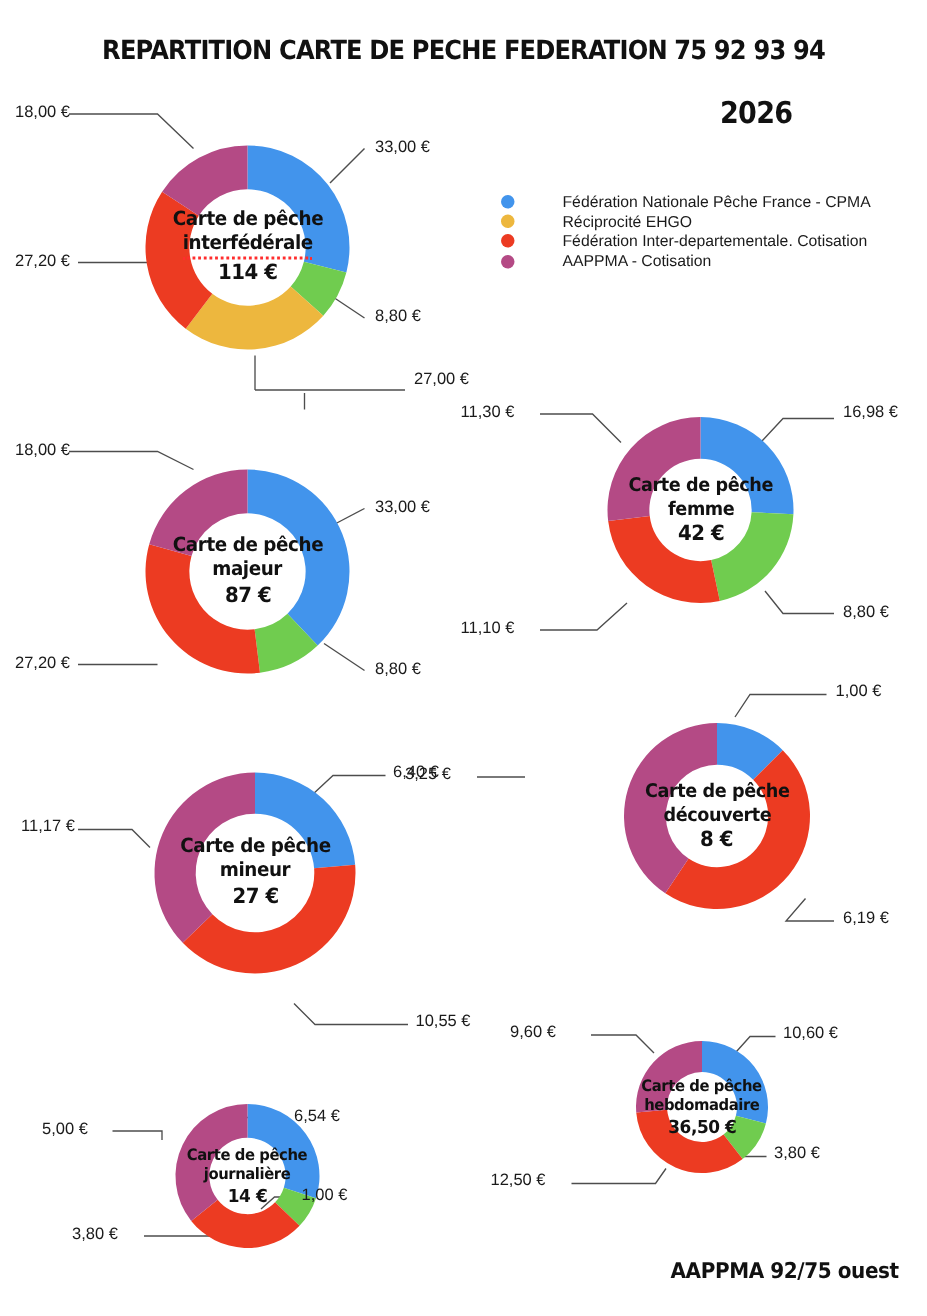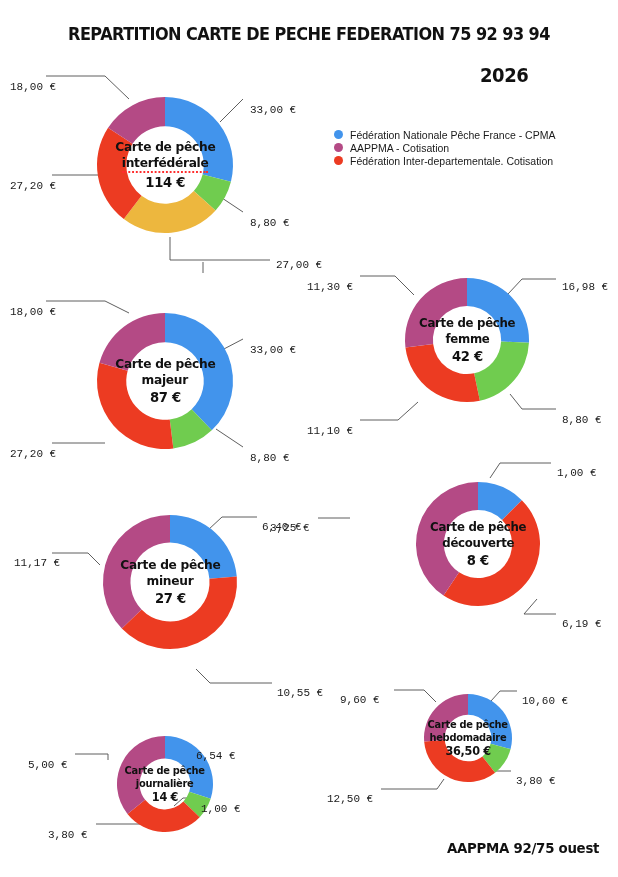--- a/index.html
+++ b/index.html
@@ -24,21 +24,21 @@
   }
   .footer{
     position:absolute;left:447px;top:840px;
     font-family:"DejaVu Sans", sans-serif;
     font-weight:bold;font-size:14.5px;color:#111111;letter-spacing:-0.3px;
     transform:scaleX(0.92);transform-origin:left top;white-space:nowrap;
   }
 
   
   .legend{position:absolute;left:334px;top:128px;}
-  .legend-row{display:flex;align-items:center;height:13.2px;}
+  .legend-row{display:flex;align-items:center;height:13.2px;gap:25px;}
   .legend-dot{
     width:9px;height:9px;border-radius:50%;flex:0 0 9px;margin-right:7px;
   }
   .legend-label{
     font-size:10.5px;color:#1a1a1a;white-space:nowrap;
     font-family:"Liberation Sans", sans-serif;
   }
 
   
   .donut{position:absolute;}
@@ -50,22 +50,21 @@
   }
   .c-line{
     font-family:"DejaVu Sans", sans-serif;
     font-weight:bold;color:#111111;letter-spacing:-0.3px;
     transform:scaleX(0.94);white-space:nowrap;
   }
 
   
   .lbl{
     position:absolute;font-size:11px;color:#1a1a1a;white-space:nowrap;
-    font-family:Liberation Mono, monospace;
-    margin-top:12px;
+    font-family:Liberation Sans, sans-serif;
   }
   .leaders{position:absolute;left:0;top:0;width:618px;height:877px;pointer-events:none;}
   .misspell{
     border-bottom:2px dotted #ff2d2d;
     padding-bottom:0px;
   }
 </style>
 </head>
 <body>
 
@@ -73,26 +72,30 @@
 
   <div class="title">REPARTITION CARTE DE PECHE FEDERATION 75 92 93 94</div>
   <div class="year">2026</div>
 
   <div class="legend" id="legend">
       <div class="legend-row">
         <span class="legend-dot" style="background: rgb(66, 148, 236);"></span>
         <span class="legend-label">Fédération Nationale Pêche France - CPMA</span>
       </div>
       <div class="legend-row">
+        <span class="legend-dot" style="background: rgb(237, 183, 62);"></span>
+        <span class="legend-label">Réciprocité EHGO</span>
+      </div>
+      <div class="legend-row">
+        <span class="legend-dot" style="background: rgb(236, 59, 34);"></span>
+        <span class="legend-label">Fédération Inter-departementale. Cotisation</span>
+      </div>
+      <div class="legend-row">
         <span class="legend-dot" style="background: rgb(180, 74, 133);"></span>
         <span class="legend-label">AAPPMA - Cotisation</span>
-      </div>
-      <div class="legend-row">
-        <span class="legend-dot" style="background: rgb(236, 59, 34);"></span>
-        <span class="legend-label">Fédération Inter-departementale. Cotisation</span>
       </div>
     </div>
 
   <svg class="leaders" viewBox="0 0 618 877">
 
     <polyline points="46,76 105,76 129,99" stroke="#4d4d4d" stroke-width="0.9" fill="none"></polyline>
     <polyline points="243,99 220,122" stroke="#4d4d4d" stroke-width="0.9" fill="none"></polyline>
     <polyline points="243,212 222,198" stroke="#4d4d4d" stroke-width="0.9" fill="none"></polyline>
     <polyline points="170,260 170,237" stroke="#4d4d4d" stroke-width="0.9" fill="none"></polyline>
     <line x1="170" y1="260" x2="270" y2="260" stroke="#4d4d4d" stroke-width="0.9"></line>

